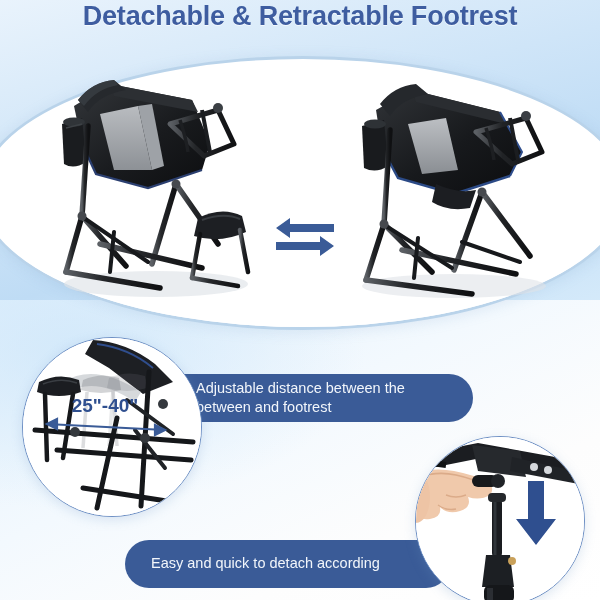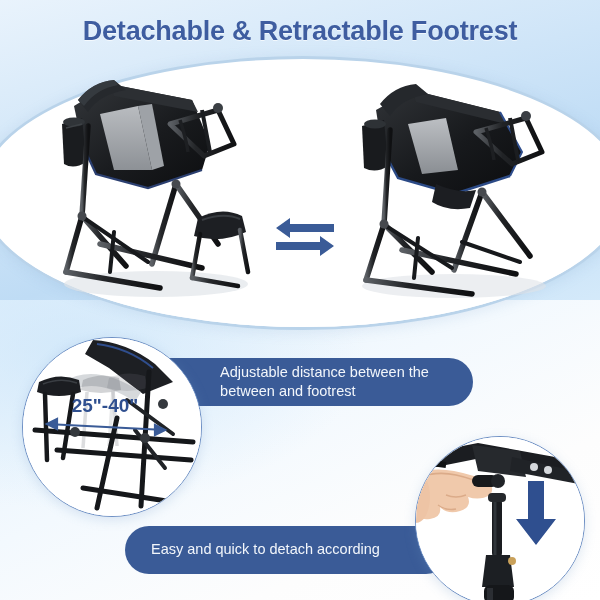--- a/index.html
+++ b/index.html
@@ -33,21 +33,21 @@
     box-shadow:0 2px 14px rgba(120,160,200,.18);
     overflow:hidden;
   }
   .hero-oval::after{
     content:"";position:absolute;left:0;right:0;bottom:0;height:46%;
     background:linear-gradient(to bottom,rgba(255,255,255,0) 0%,#ffffff 55%);
   }
 
   
   .title{
-    position:absolute;left:0;top:16px;width:600px;text-align:center;
+    position:absolute;left:0;top:1px;width:600px;text-align:center;
     font-size:27px;font-weight:700;letter-spacing:-.2px;
     color:#3e5da0;
     text-shadow:0 1px 0 rgba(255,255,255,.65);
   }
 
   
   .hero-inner{position:absolute;left:0;top:56px;width:600px;height:268px;}
   .chair-left{position:absolute;left:52px;top:10px;width:200px;height:240px;}
   .chair-right{position:absolute;left:350px;top:10px;width:205px;height:240px;}
   .swap-icon{position:absolute;left:272px;top:158px;width:66px;height:46px;}
@@ -62,27 +62,26 @@
   .circle-b{left:415px;top:436px;width:168px;height:168px;}
 
   
   .pill{
     position:absolute;display:flex;align-items:center;
     background:#3a5b97;color:#f2f6fb;
     font-size:14.5px;line-height:1.33;font-weight:400;
     box-sizing:border-box;
   }
   .pill-a{
-    left:118px;top:358px;width:355px;height:48px;
+    left:118px;top:374px;width:355px;height:48px;
     padding:0 20px 0 78px;
     border-radius:0 26px 26px 0;
-    justify-content:center;
   }
   .pill-b{
-    left:125px;top:526px;width:325px;height:48px;
+    left:125px;top:540px;width:325px;height:48px;
     padding:0 20px 0 26px;
     border-radius:26px;
   }
   .pill span{display:block;}
 </style>
 </head>
 <body>
 
 <div class="stage">
 

